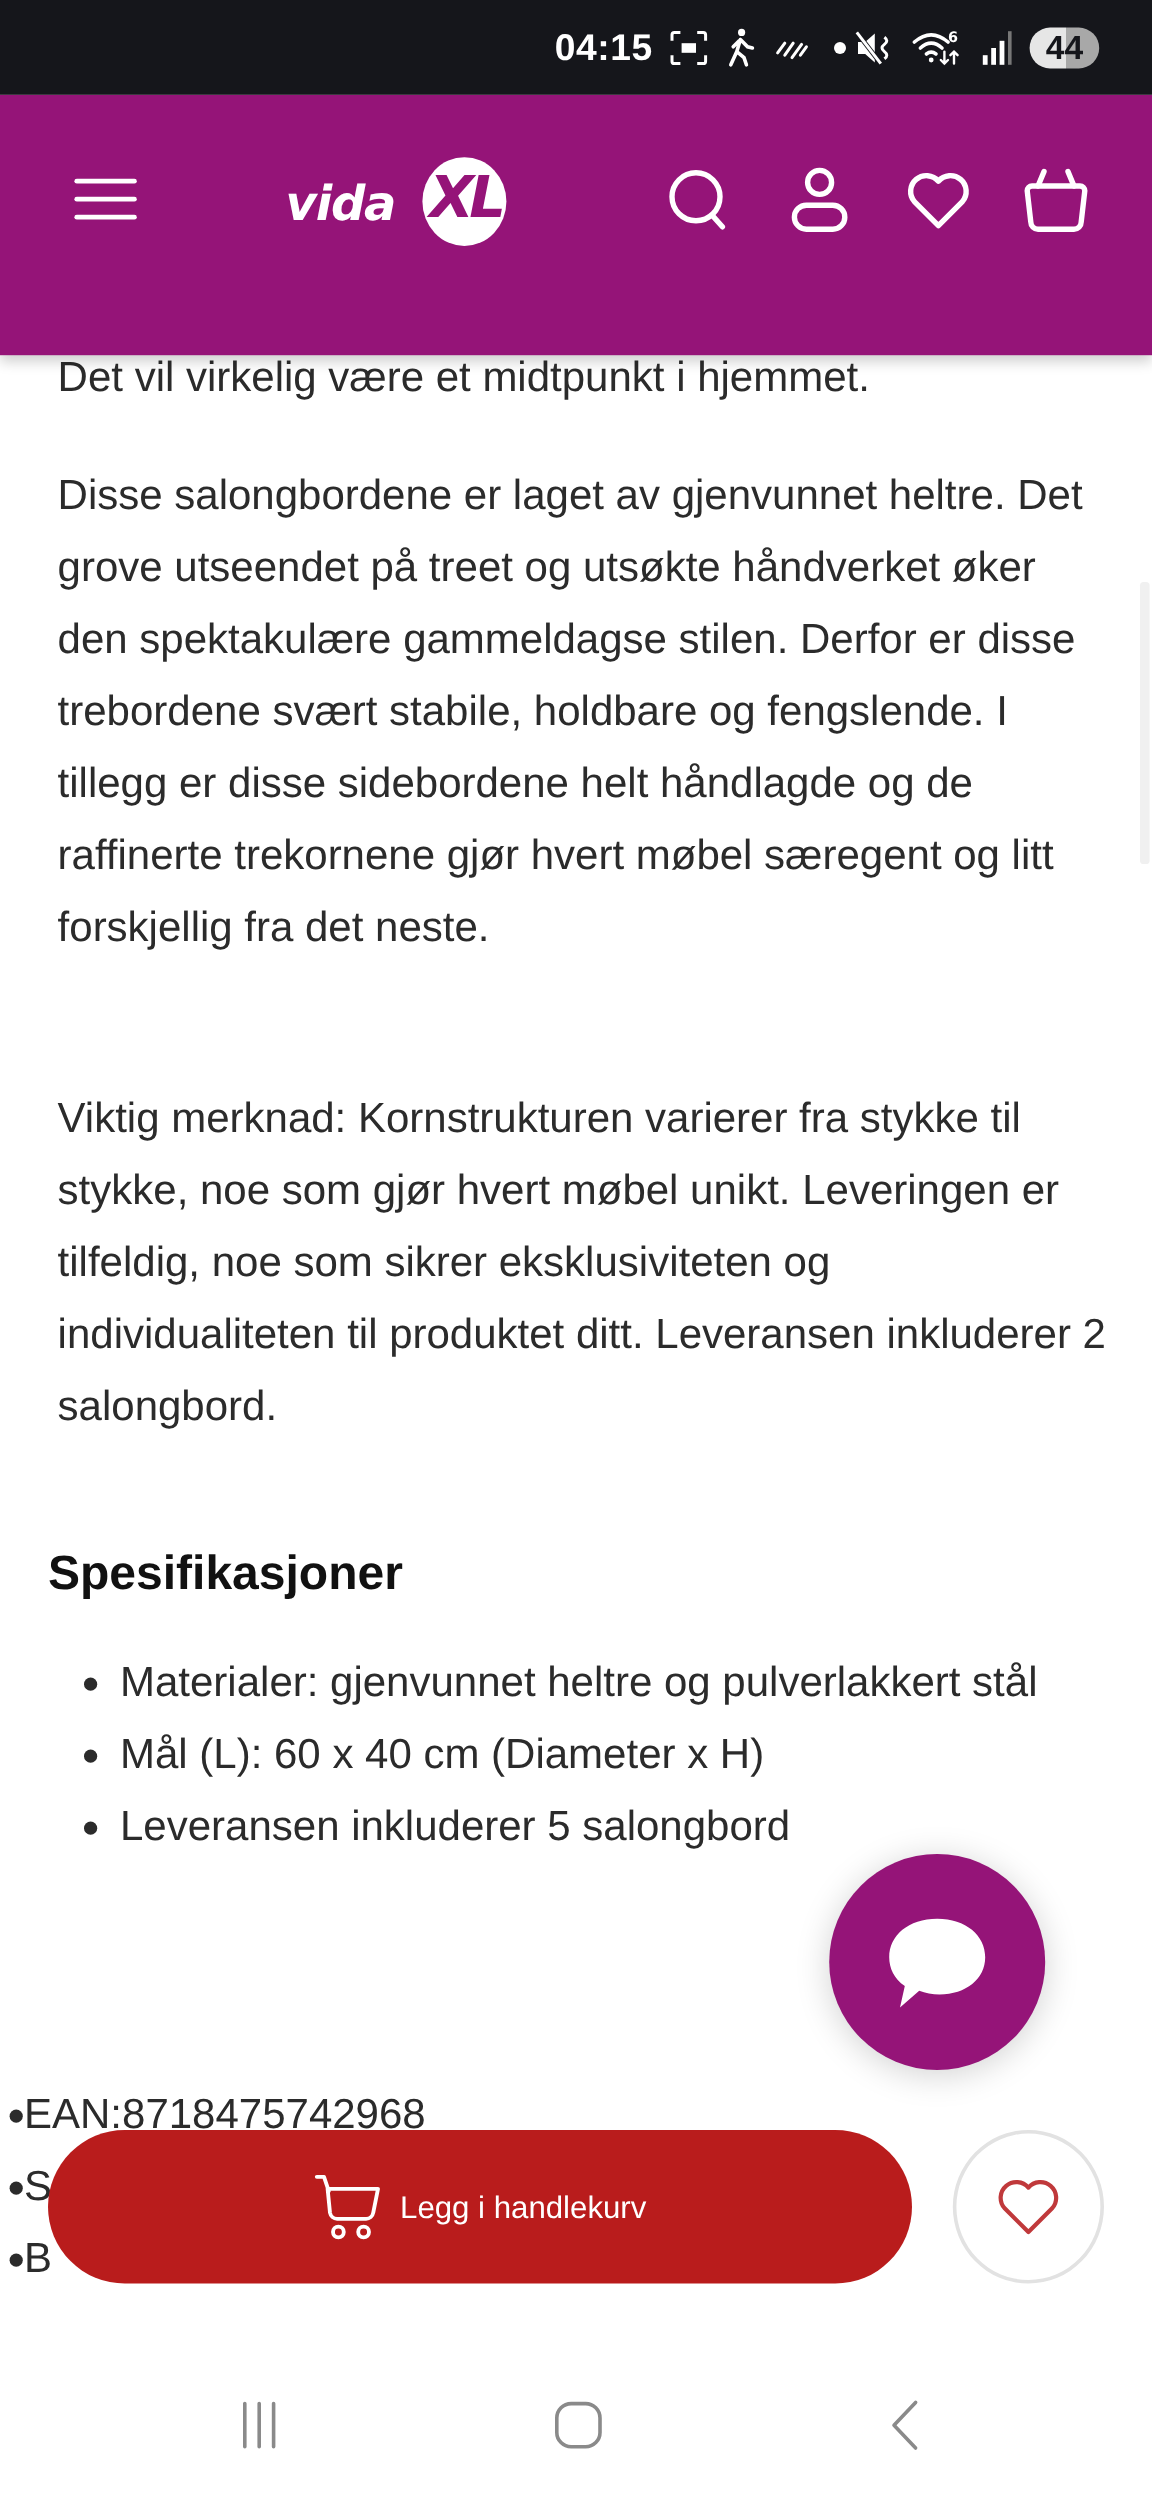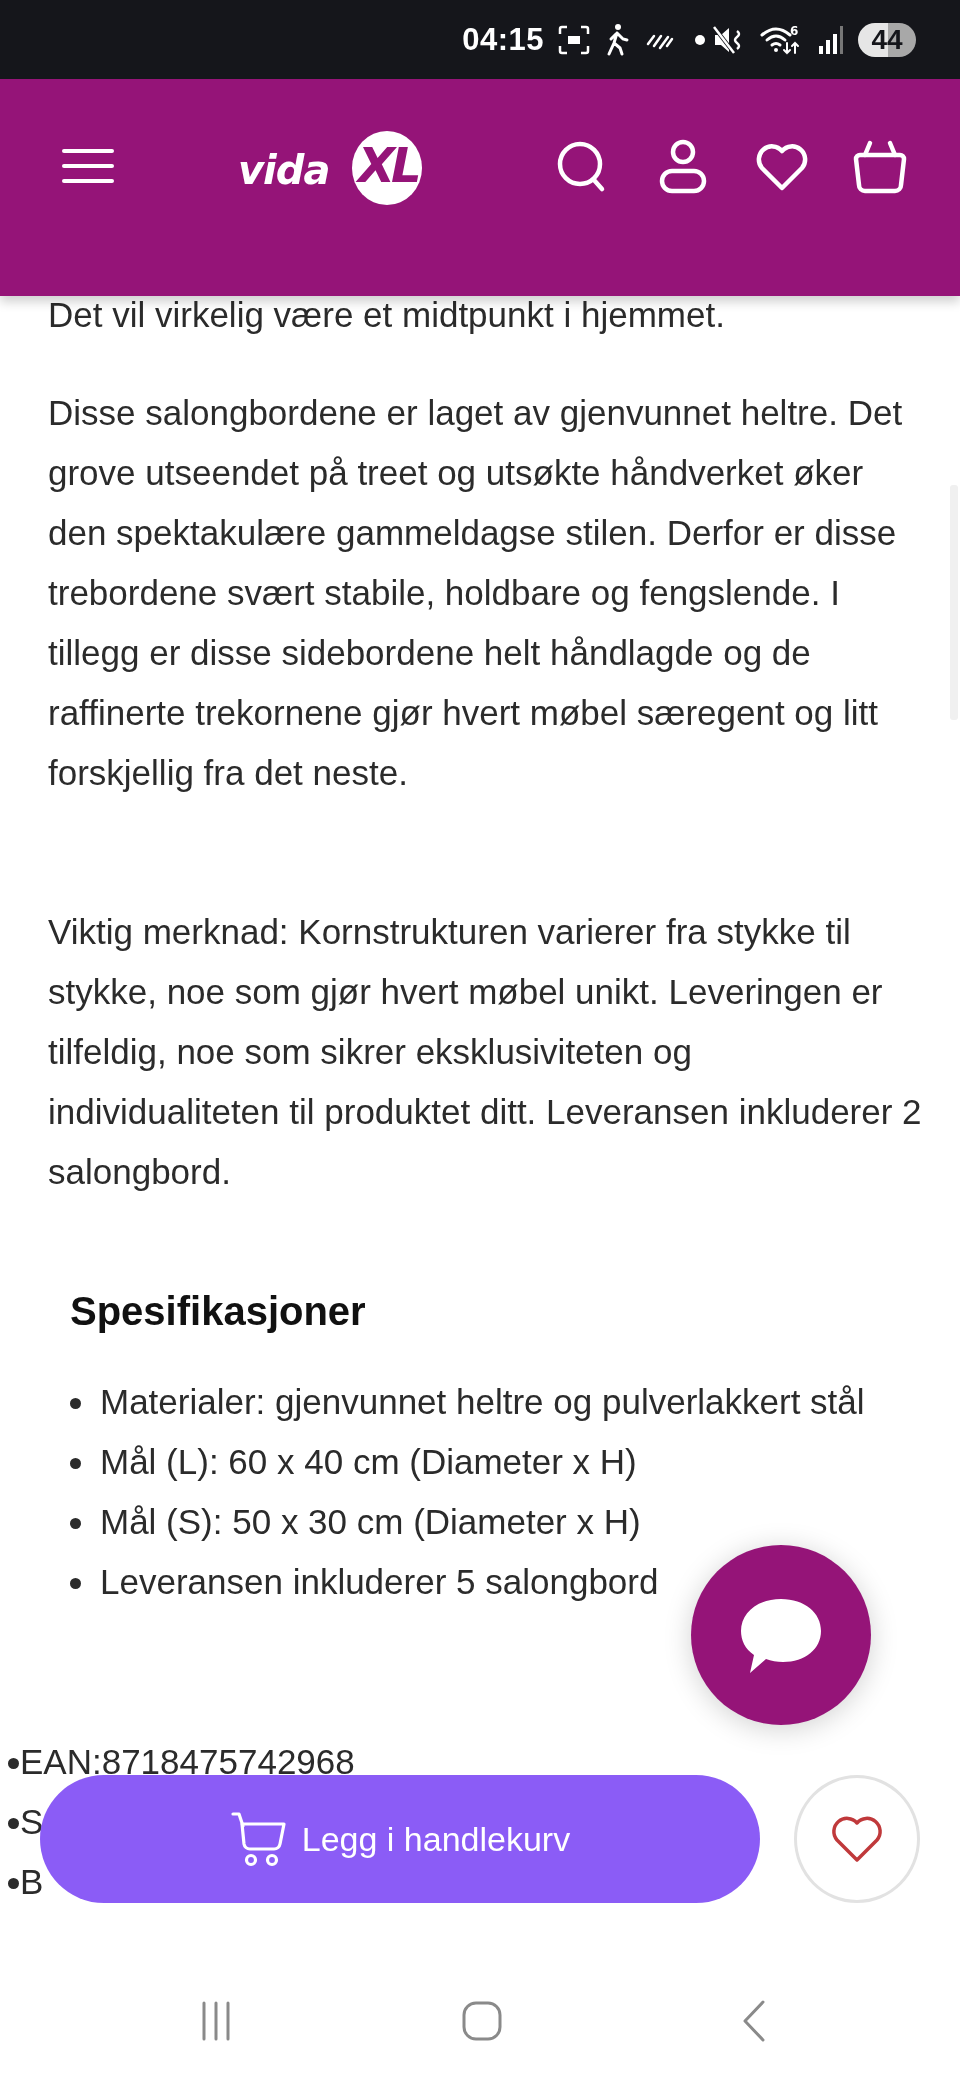--- a/index.html
+++ b/index.html
@@ -58,21 +58,21 @@
   
   .content {
     position: absolute; top: 0; left: 0; width: 960px;
     padding: 0 40px;
     font-size: 35px; line-height: 60px; color: #2b2b2b;
   }
   .p-clipped { position: absolute; top: 226px; left: 40px; white-space: nowrap; z-index: 1; }
   .p { position: absolute; left: 48px; width: 880px; }
   .spec-title {
     position: absolute; left: 40px; top: 1281px;
-    font-size: 40px; font-weight: bold; color: #111; line-height: 60px; margin-left: 30px;
+    font-size: 40px; font-weight: bold; color: #111; line-height: 60px;
   }
   .spec-list { position: absolute; left: 40px; top: 1372px; width: 880px; list-style: none; }
   .spec-list li { position: relative; padding-left: 60px; line-height: 60px; }
   .spec-list li::before {
     content: ""; position: absolute; left: 30px; top: 26px;
     width: 11px; height: 11px; border-radius: 50%; background: #2b2b2b;
   }
   .outer-list { position: absolute; left: 0; top: 1732px; width: 900px; list-style: none; }
   .outer-list li { position: relative; padding-left: 20px; line-height: 60px; }
   .outer-list li::before {
@@ -89,23 +89,23 @@
   .chat-fab {
     position: absolute; left: 691px; top: 1545px; width: 180px; height: 180px;
     border-radius: 50%; background: #951478;
     box-shadow: 0 4px 28px rgba(0,0,0,0.18);
     display: flex; align-items: center; justify-content: center; cursor: pointer; z-index: 10;
   }
 
   
   .cta {
     position: absolute; left: 40px; top: 1775px; width: 720px; height: 128px;
-    border-radius: 64px; background: #8b5cf6;
+    border-radius: 64px; background: #b91c1c;
     display: flex; align-items: center; justify-content: center; gap: 14px;
-    color: #fff; font-size: 34px; cursor: pointer; z-index: 10;
+    color: #fff; font-size: 26px; cursor: pointer; z-index: 10;
   }
   .wish-btn {
     position: absolute; left: 794px; top: 1775px; width: 126px; height: 128px;
     border-radius: 50%; background: #fff; border: 3px solid #e2e2e2;
     display: flex; align-items: center; justify-content: center; cursor: pointer; z-index: 10;
   }
 
   
   .nav-bar {
     position: absolute; left: 0; top: 1960px; width: 960px; height: 120px; background: #fff;
@@ -214,21 +214,20 @@
   <div class="content">
     <div class="p-clipped">Dette salongbordsettet utstråler en rustikk sjarm.</div>
     <p class="p" style="top:285px;">Det vil virkelig være et midtpunkt i hjemmet.</p>
     <p class="p" style="top:383px;">Disse salongbordene er laget av gjenvunnet heltre. Det grove utseendet på treet og utsøkte håndverket øker den spektakulære gammeldagse stilen. Derfor er disse trebordene svært stabile, holdbare og fengslende. I tillegg er disse sidebordene helt håndlagde og de raffinerte trekornene gjør hvert møbel særegent og litt forskjellig fra det neste.</p>
     <p class="p" style="top:902px;">Viktig merknad: Kornstrukturen varierer fra stykke til stykke, noe som gjør hvert møbel unikt. Leveringen er tilfeldig, noe som sikrer eksklusiviteten og individualiteten til produktet ditt. Leveransen inkluderer 2 salongbord.</p>
 
     <h2 class="spec-title">Spesifikasjoner</h2>
     <ul class="spec-list">
       <li>Materialer: gjenvunnet heltre og pulverlakkert stål</li>
       <li>Mål (L): 60 x 40 cm (Diameter x H)</li>
-      <li>Mål (S): 50 x 30 cm (Diameter x H)</li>
       <li>Leveransen inkluderer 5 salongbord</li>
     </ul>
     <ul class="outer-list">
       <li>EAN:8718475742968</li>
       <li>S</li>
       <li>B</li>
     </ul>
   </div>
 
   <div class="scroll-track"></div>

